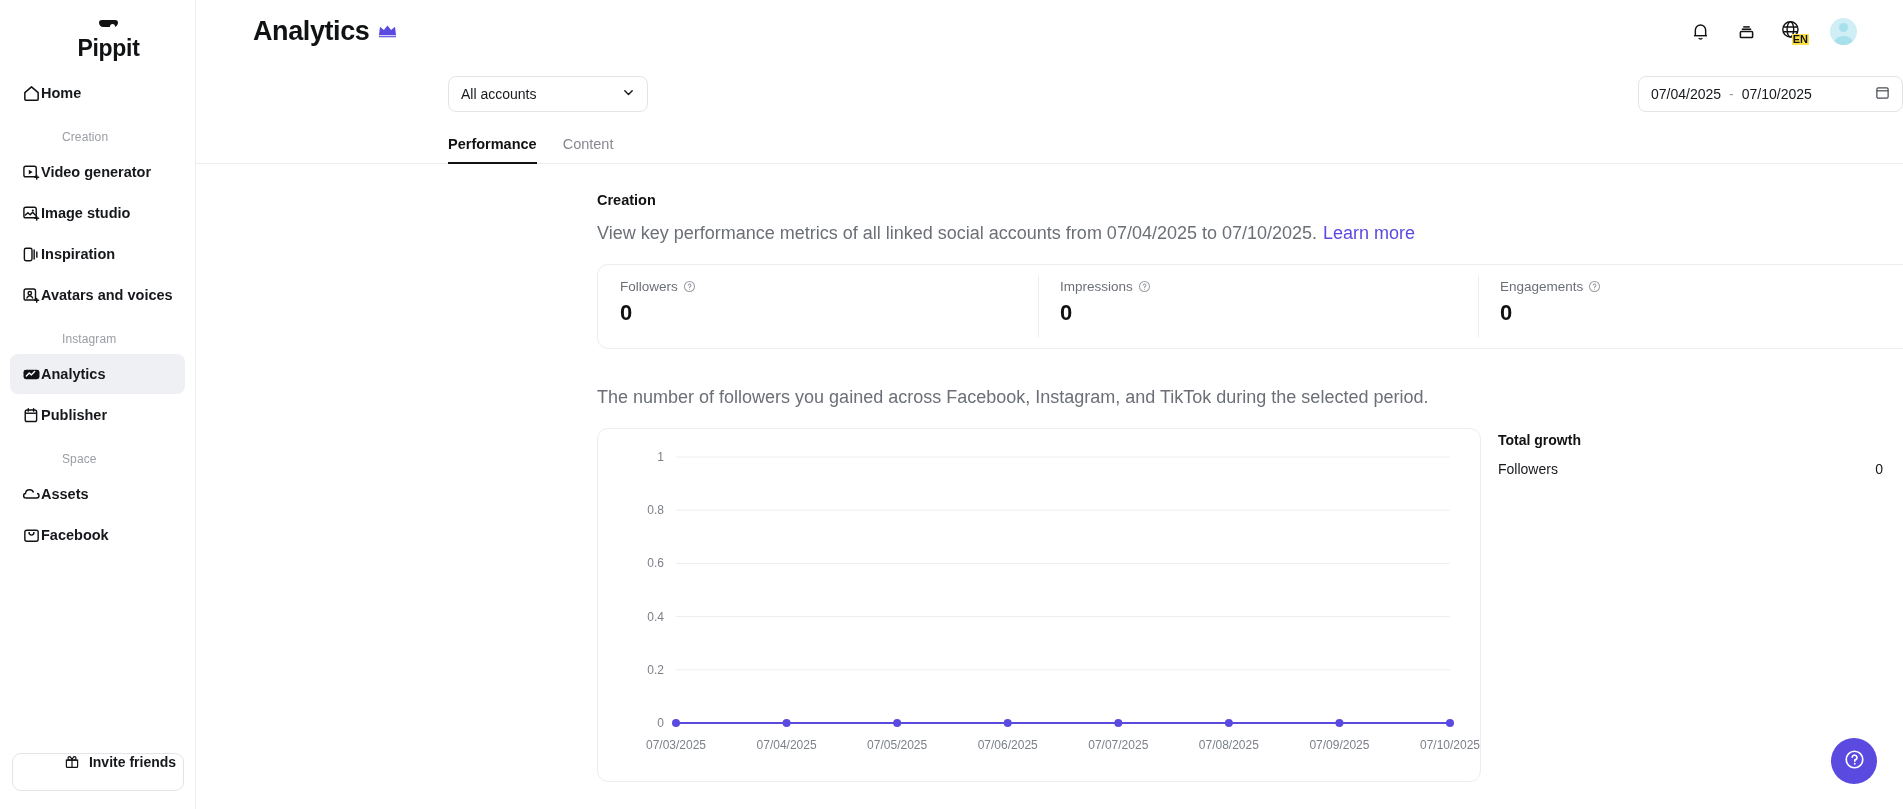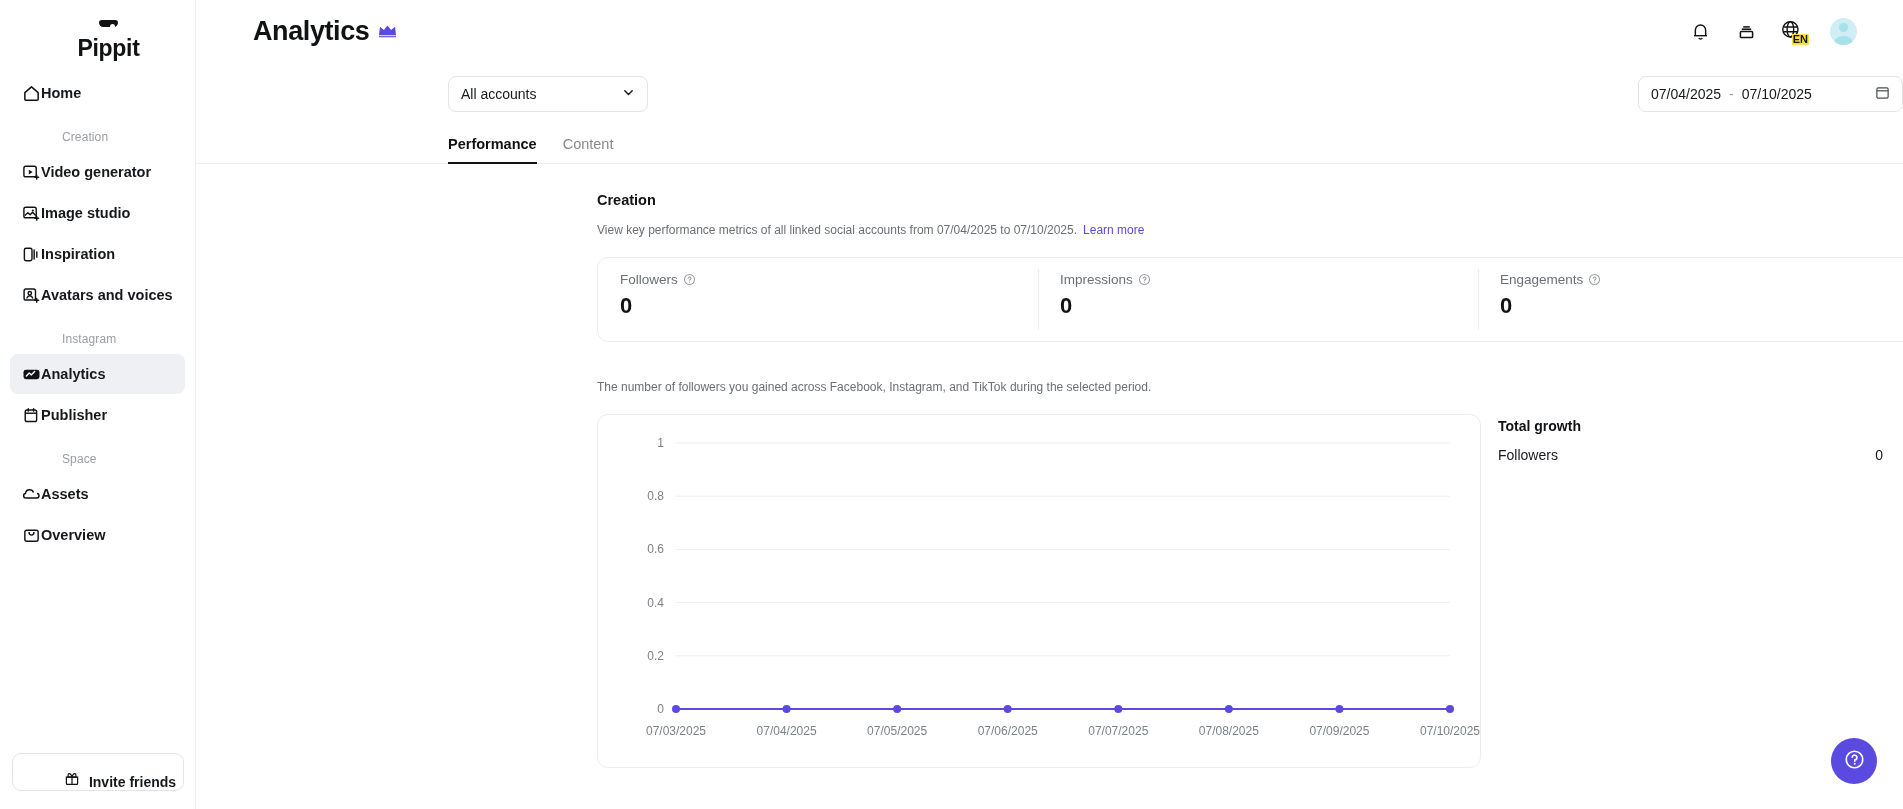--- a/index.html
+++ b/index.html
@@ -50,21 +50,21 @@
     padding-left: 12px; border-radius: 8px;
     cursor: pointer;
   }
   .nav-item.active { background: #eef0f3; }
   .nav-label { font-size: 14.5px; font-weight: bold; color: #16181c; }
   .nav-icon { width: 19px; height: 19px; display:flex; align-items:center; justify-content:center; flex:0 0 19px; }
   .nav-icon svg { display: block; }
 
   .invite-wrap { position: absolute; left: 12px; bottom: 18px; width: 172px; }
   .invite-btn {
-    display: flex; align-items: flex-end; justify-content: center; gap: 9px;
+    display: flex; align-items: flex-start; justify-content: center; gap: 9px;
     height: 38px; width: 100%;
     border: 1px solid #e3e4e7; border-radius: 9px;
     background: #fff; cursor: pointer;
     font-size: 14px; font-weight: bold; color: #16181c; padding-left: 44px;
   }
 
   
   .main { flex: 1; height: 809px; position: relative; overflow: hidden; }
   .topbar {
     height: 62px; display: flex; align-items: center;
@@ -124,21 +124,21 @@
   }
   .tab.active { color: #111214; font-weight: bold; }
   .tab.active::after {
     content: ""; position: absolute; left: 0; right: 0; bottom: -1px;
     height: 2px; background: #111214;
   }
 
   
   .content { padding: 28px 0 0 401px; }
   .sec-title { font-size: 14.5px; font-weight: bold; color: #111214; }
-  .sec-desc { font-size: 12px; color: #6b6f76; margin-top: 15px; }
+  .sec-desc { font-size: 18px; color: #6b6f76; margin-top: 15px; }
   .learn-more { color: #5b4ae0; cursor: pointer; margin-left: 6px; }
 
   .metrics-card {
     margin-top: 20px; width: 1322px; height: 85px;
     border: 1px solid #ededee; border-radius: 11px;
     display: flex; align-items: stretch; background: #fff;
   }
   .metric { flex: 1; padding: 14px 0 0 22px; position: relative; }
   .metric + .metric::before {
     content: ""; position: absolute; left: 0; top: 11px; bottom: 11px;
@@ -277,21 +277,21 @@
         <span class="nav-label">Assets</span>
       </div>
 
       <div class="nav-item">
         <span class="nav-icon">
           <svg width="19" height="19" viewBox="0 0 20 20" fill="none" stroke="#111214" stroke-width="1.5" stroke-linejoin="round">
             <rect x="3" y="4.4" width="14" height="11.6" rx="2"></rect>
             <path d="M7.4 6.4c0 2 1.2 3.2 2.6 3.2s2.6-1.2 2.6-3.2"></path>
           </svg>
         </span>
-        <span class="nav-label">Overview</span>
+        <span class="nav-label">Facebook</span>
       </div>
 
     </nav>
 
     <div class="invite-wrap">
       <button class="invite-btn">
         <span>
           <svg width="16" height="16" viewBox="0 0 20 20" fill="none" stroke="#111214" stroke-width="1.5" stroke-linejoin="round">
             <rect x="3" y="7.6" width="14" height="9.2" rx="1.2"></rect>
             <path d="M2.2 7.6h15.6M10 7.6v9.2"></path>

